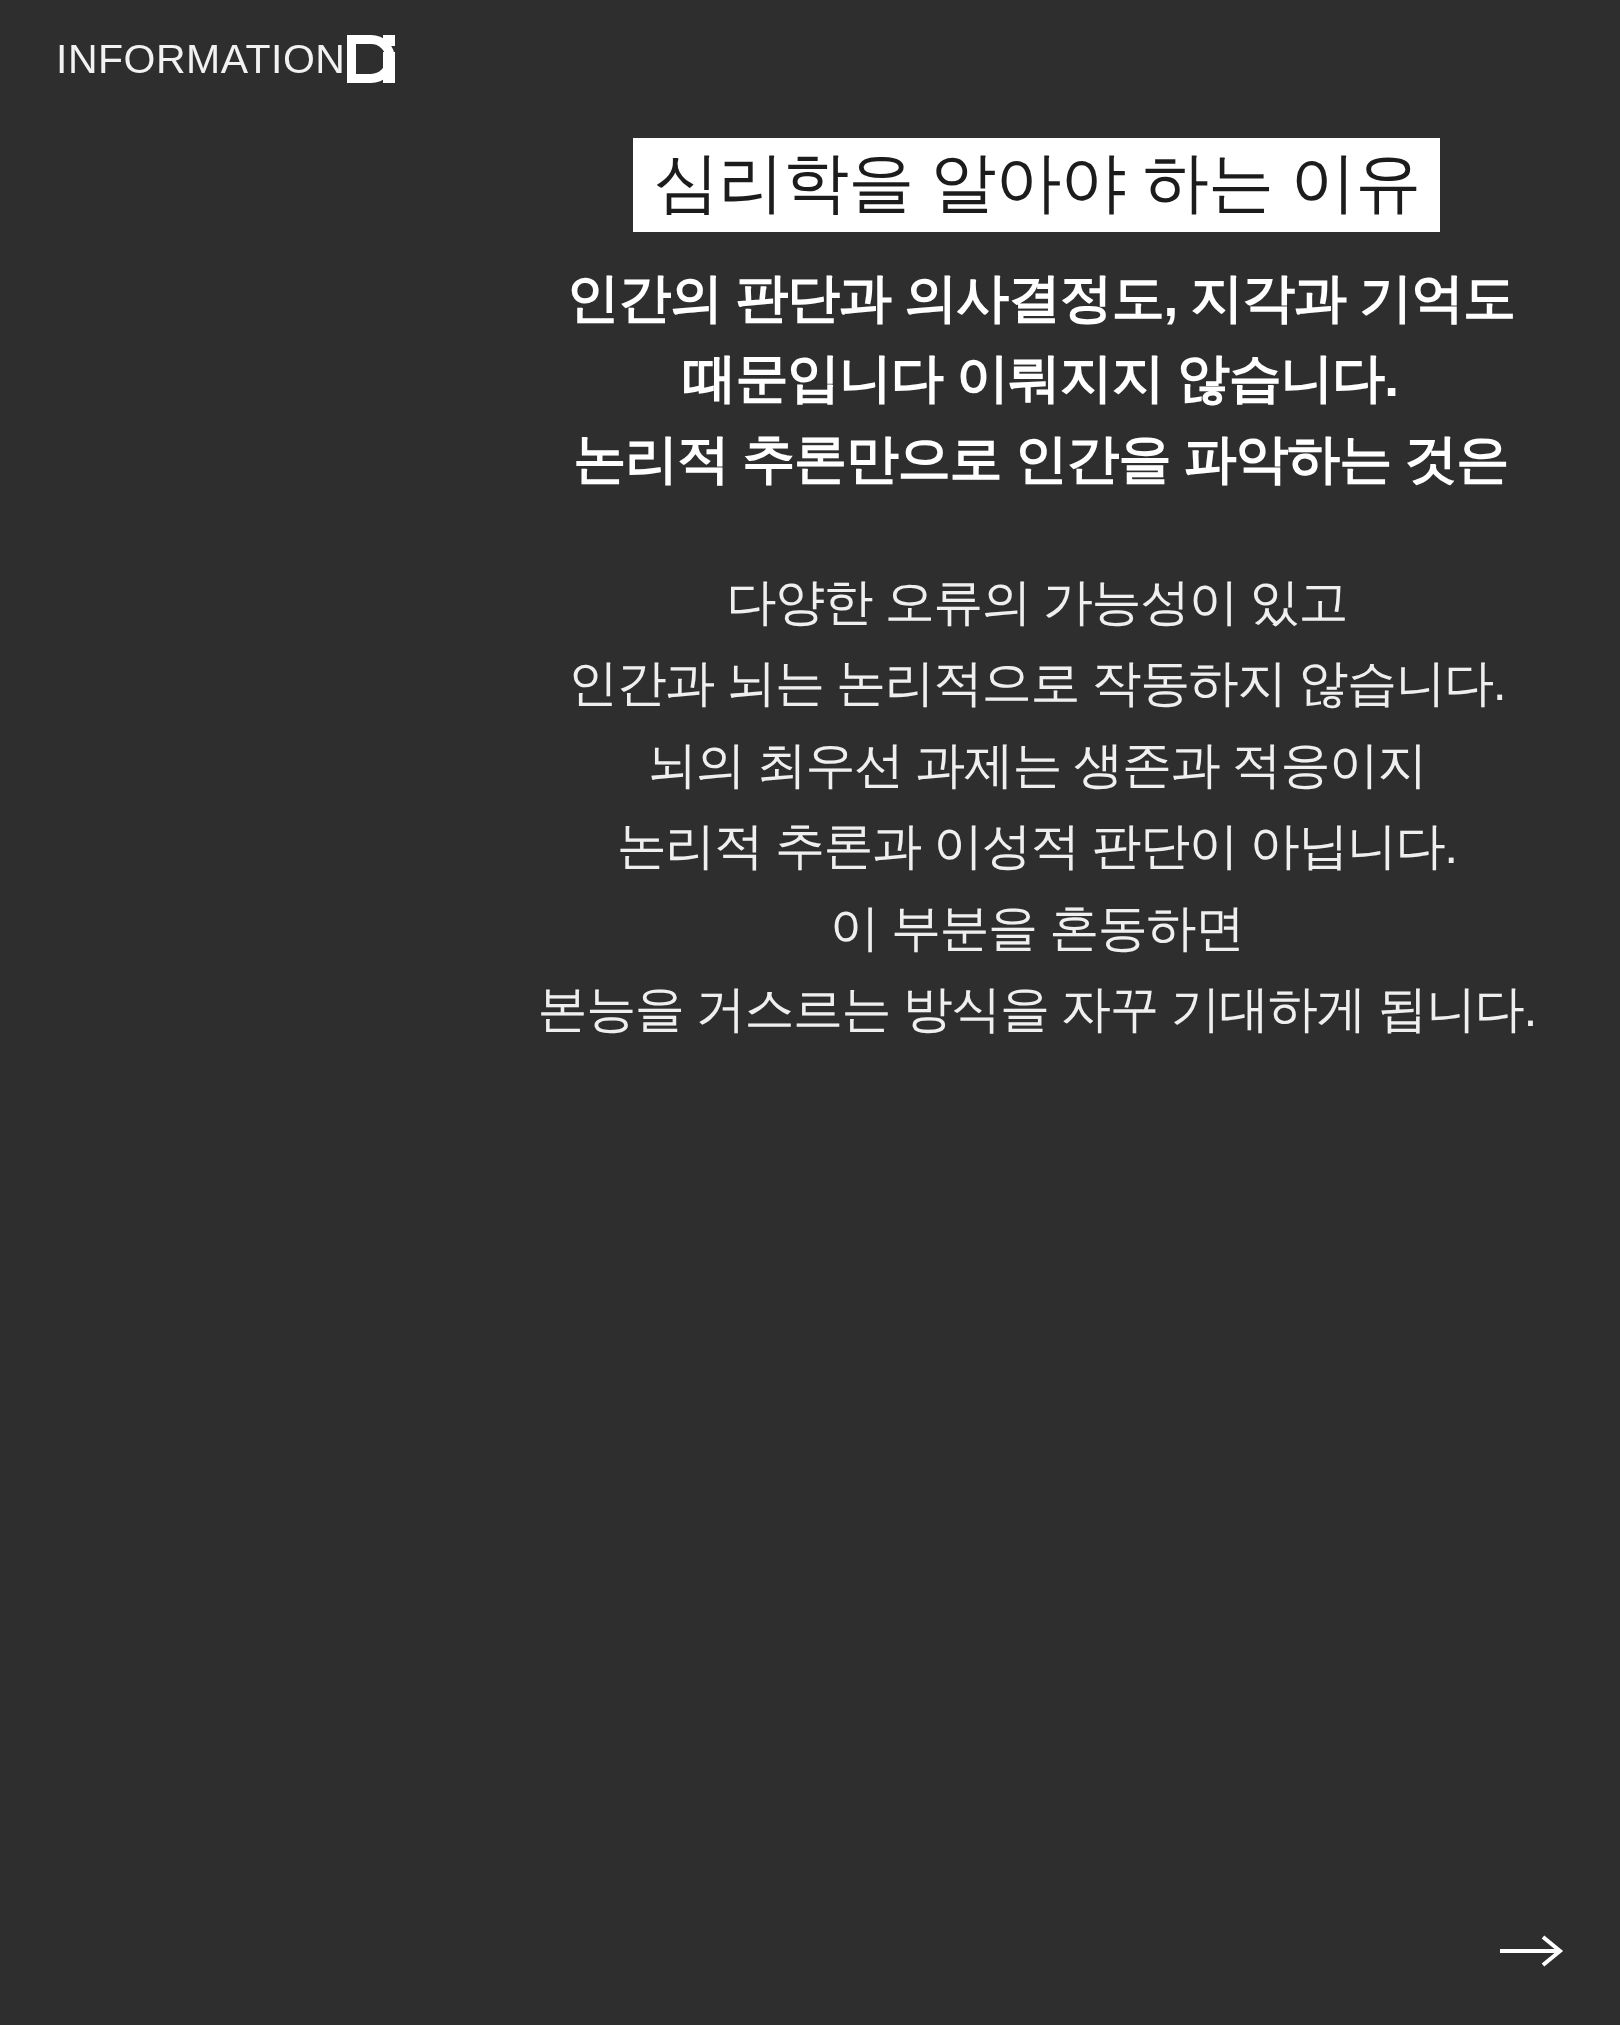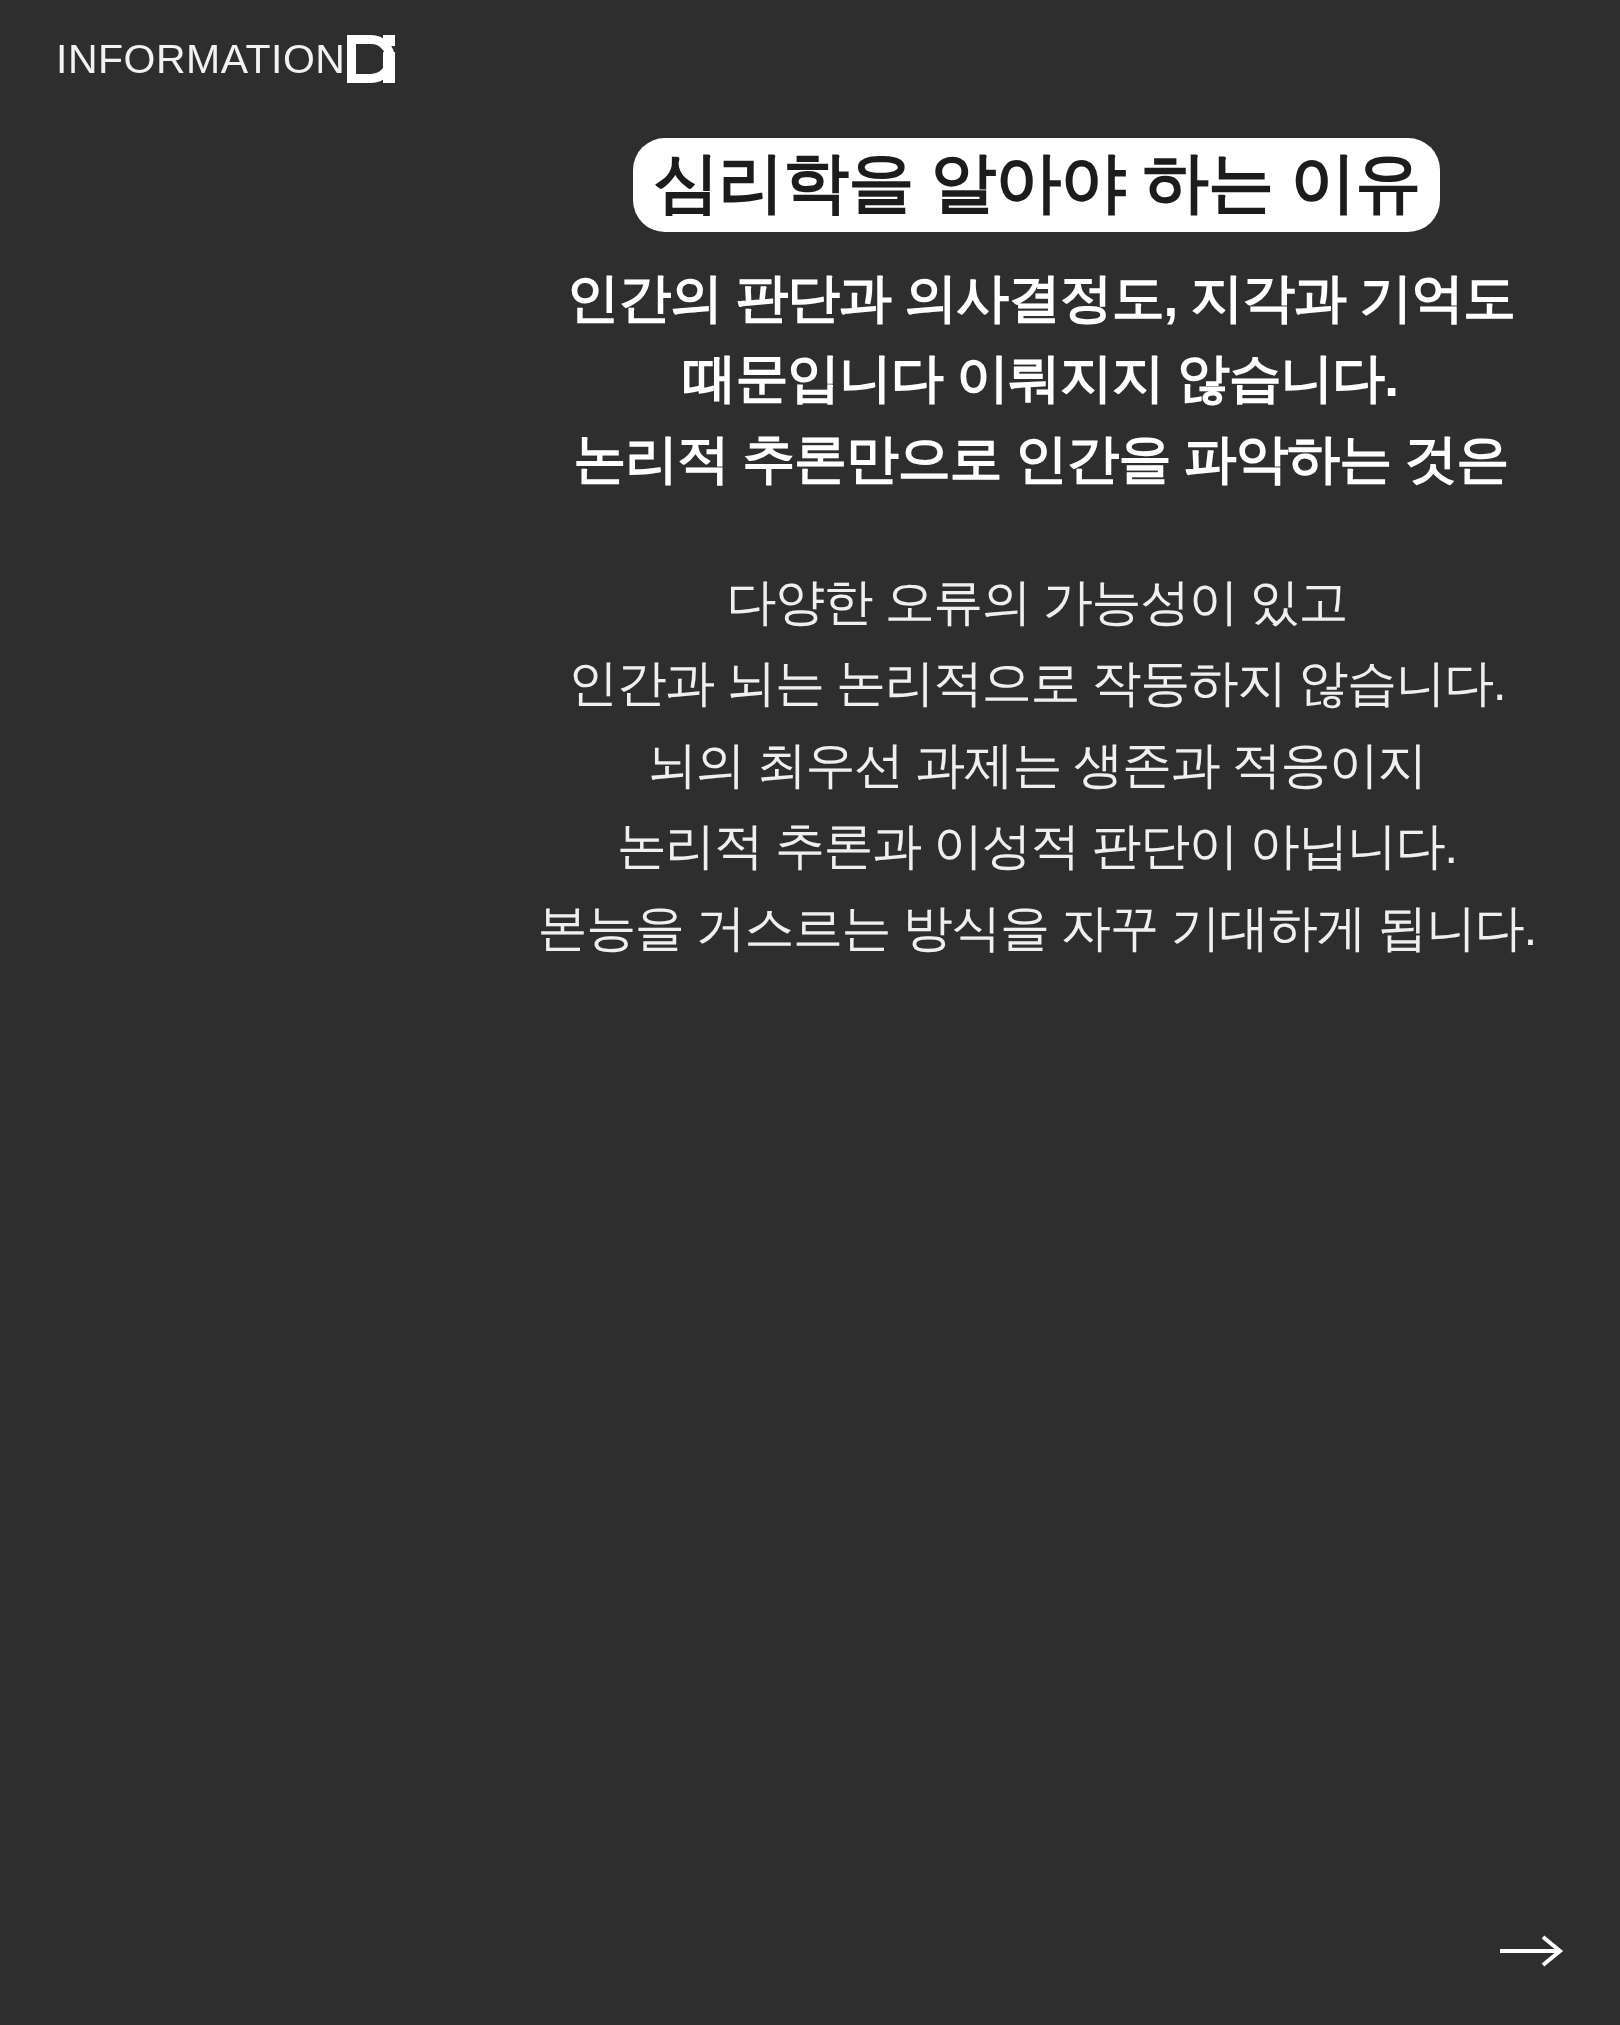--- a/index.html
+++ b/index.html
@@ -61,26 +61,25 @@
   .headline-wrap {
     display: flex;
     justify-content: center;
     width: 100%;
   }
   .headline {
     display: inline-block;
     background: #ffffff;
     color: #1c1c1c;
     font-size: 66px;
-    font-weight: 700;
+    font-weight: 400;
     letter-spacing: -1px;
     line-height: 1.12;
     padding: 8px 20px 12px 20px;
     white-space: nowrap;
-    border-radius: 32px;
   }
 
   .lede {
     margin-top: 26px;
     text-align: center;
     font-size: 53px;
     font-weight: 700;
     line-height: 1.52;
     letter-spacing: -1.2px;
     color: #ffffff;
@@ -142,20 +141,21 @@
       <span class="line">인간의 판단과 의사결정도, 지각과 기억도</span>
       <span class="line">때문입니다 이뤄지지 않습니다.</span>
       <span class="line">논리적 추론만으로 인간을 파악하는 것은</span>
     </div>
 
     <div class="body-copy">
       <span class="line">다양한 오류의 가능성이 있고</span>
       <span class="line">인간과 뇌는 논리적으로 작동하지 않습니다.</span>
       <span class="line">뇌의 최우선 과제는 생존과 적응이지</span>
       <span class="line">논리적 추론과 이성적 판단이 아닙니다.</span>
+      <span class="line">이 부분을 혼동하면</span>
       <span class="line">본능을 거스르는 방식을 자꾸 기대하게 됩니다.</span>
     </div>
 
   </div>
 
   <div class="footer">
     <span>
       <svg width="66" height="34" viewBox="0 0 66 34" aria-hidden="true">
         <line x1="2" y1="17" x2="60" y2="17" stroke="#ffffff" stroke-width="4"></line>
         <polyline points="45,3 62,17 45,31" fill="none" stroke="#ffffff" stroke-width="4"></polyline>

